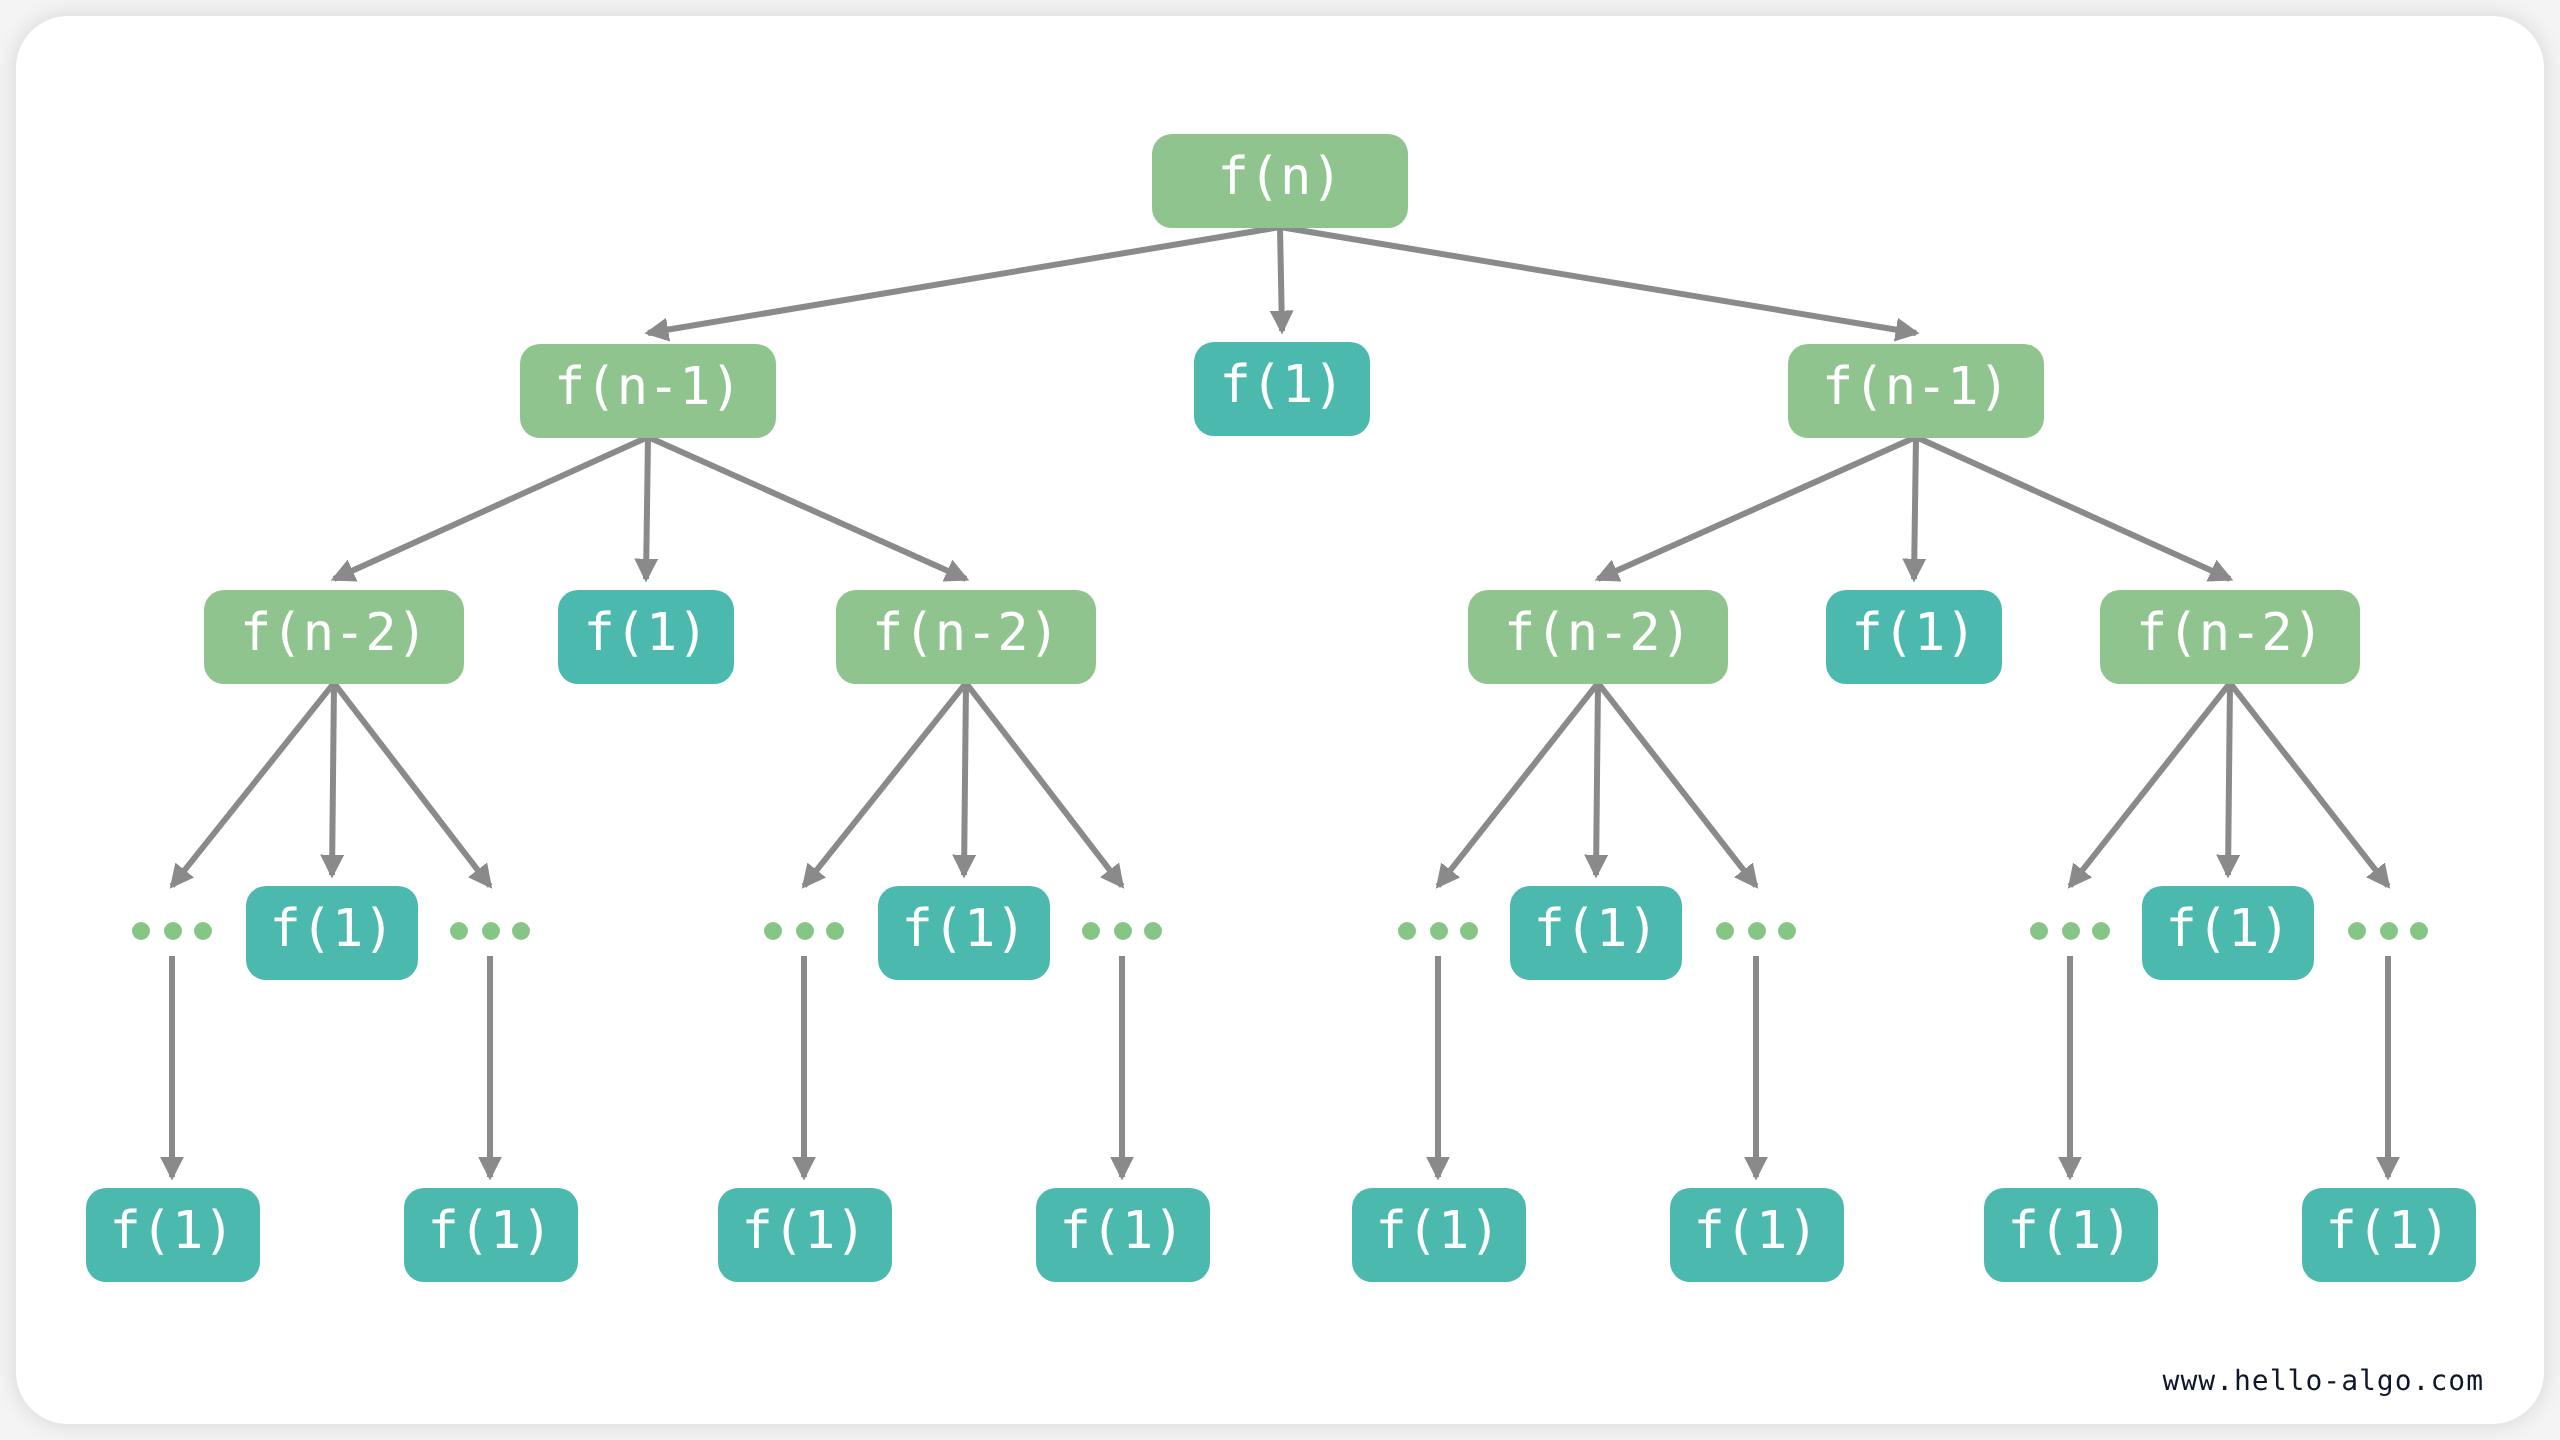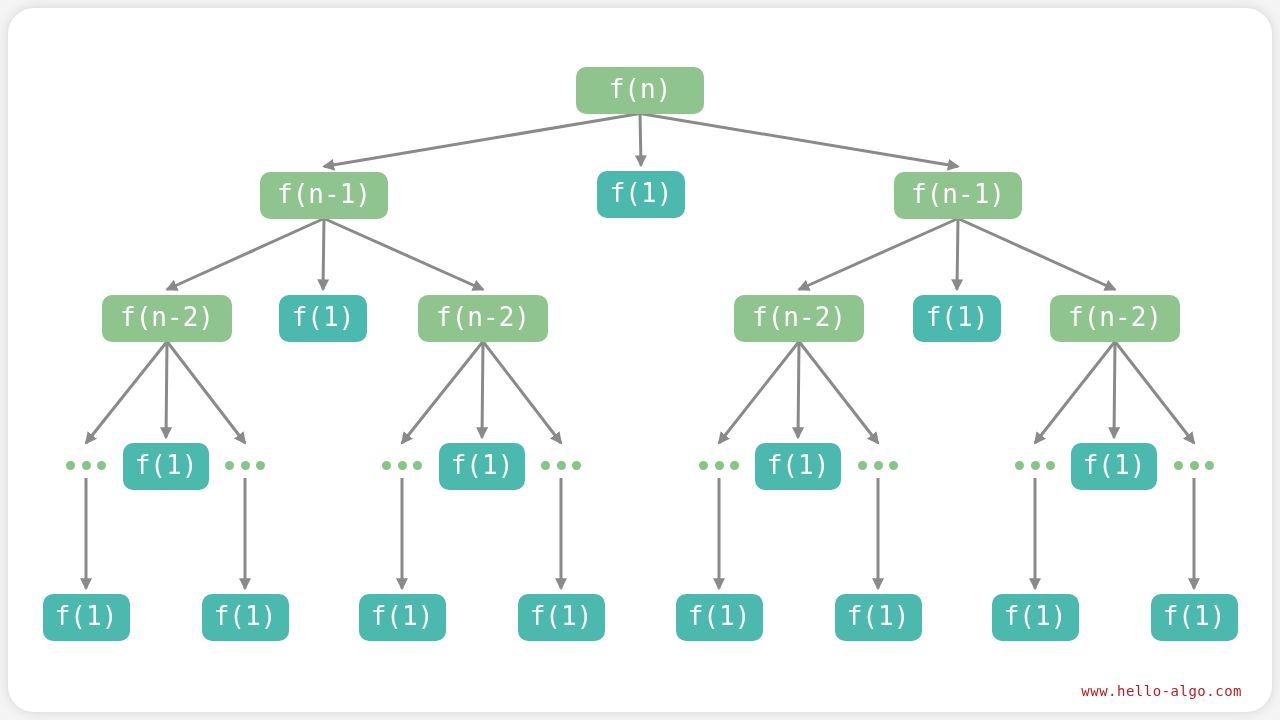--- a/index.html
+++ b/index.html
@@ -162,14 +162,14 @@
       </div>
       <div class="node" style="left: 42.5px; top: 593.5px; width: 87px; height: 47px; background: rgb(75, 185, 174); color: rgb(255, 255, 255);">f(1)</div>
       <div class="node" style="left: 201.5px; top: 593.5px; width: 87px; height: 47px; background: rgb(75, 185, 174); color: rgb(255, 255, 255);">f(1)</div>
       <div class="node" style="left: 358.5px; top: 593.5px; width: 87px; height: 47px; background: rgb(75, 185, 174); color: rgb(255, 255, 255);">f(1)</div>
       <div class="node" style="left: 517.5px; top: 593.5px; width: 87px; height: 47px; background: rgb(75, 185, 174); color: rgb(255, 255, 255);">f(1)</div>
       <div class="node" style="left: 675.5px; top: 593.5px; width: 87px; height: 47px; background: rgb(75, 185, 174); color: rgb(255, 255, 255);">f(1)</div>
       <div class="node" style="left: 834.5px; top: 593.5px; width: 87px; height: 47px; background: rgb(75, 185, 174); color: rgb(255, 255, 255);">f(1)</div>
       <div class="node" style="left: 991.5px; top: 593.5px; width: 87px; height: 47px; background: rgb(75, 185, 174); color: rgb(255, 255, 255);">f(1)</div>
       <div class="node" style="left: 1150.5px; top: 593.5px; width: 87px; height: 47px; background: rgb(75, 185, 174); color: rgb(255, 255, 255);">f(1)</div>
     </div>
-  <div class="watermark" style="color: #b91c1c;">www.hello-algo.com</div>
+  <div class="watermark" style="color: #0f172a;">www.hello-algo.com</div>
 </div>
 
 </body></html>

